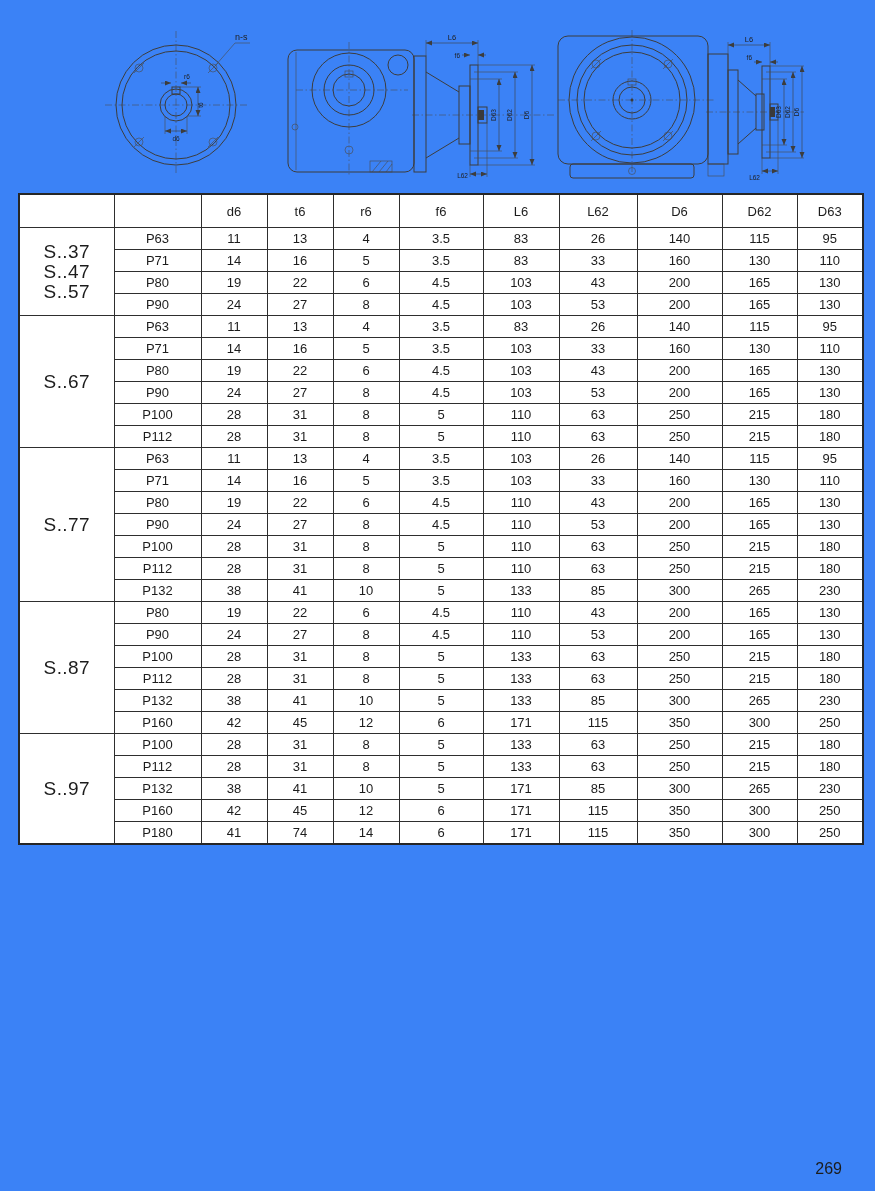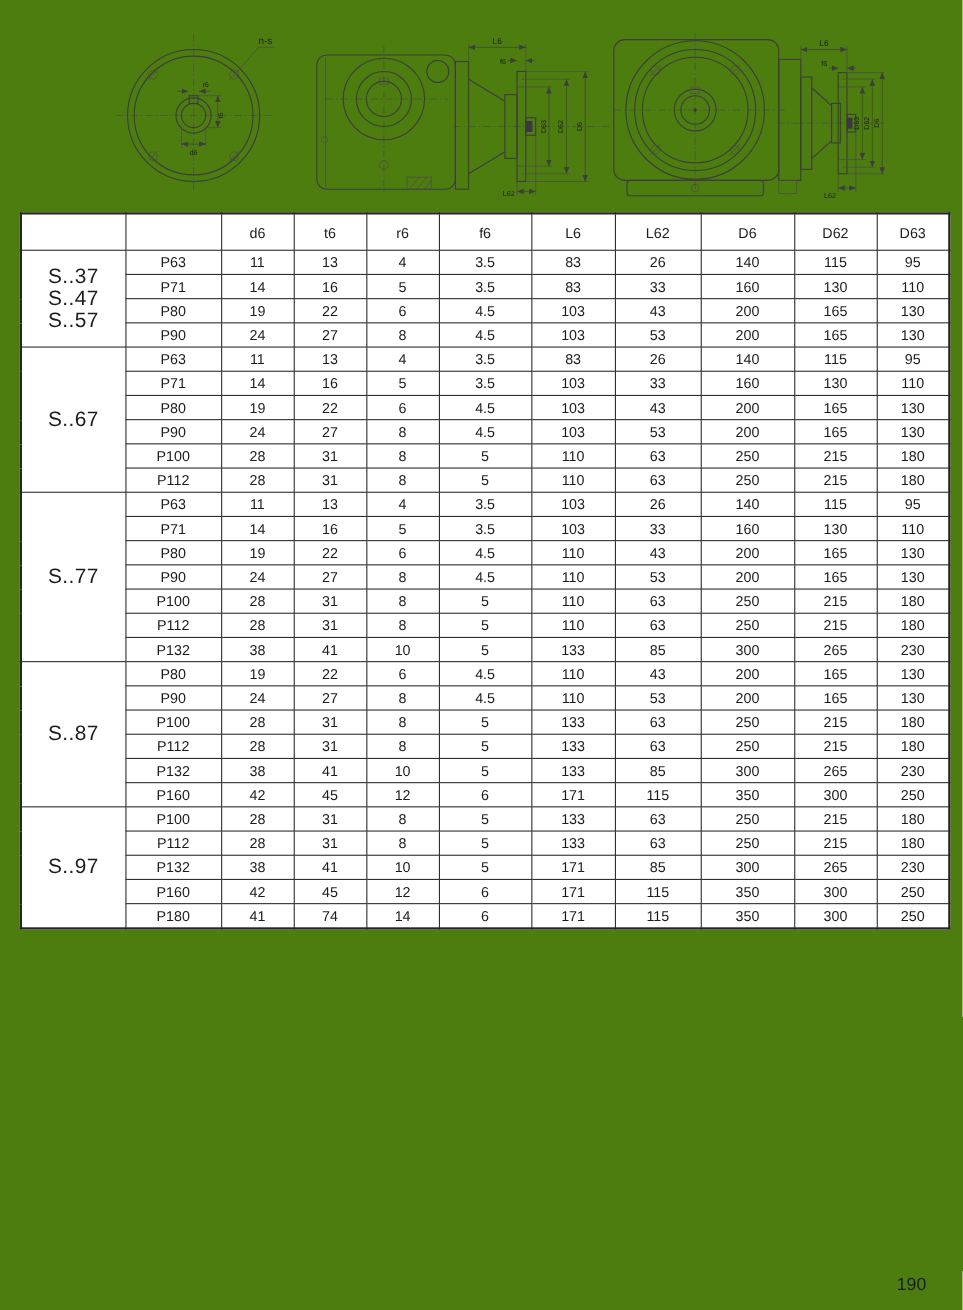--- a/index.html
+++ b/index.html
@@ -4,21 +4,21 @@
 <style>
   html,body { margin:0; padding:0; }
   body {
     width:875px; height:1191px;
     background:#fdfdfd;
     font-family:"Liberation Sans", sans-serif;
     color:#1e1e1e;
     position:relative;
     overflow:hidden;
   }
-  .page { position:absolute; inset:0; background:#4d7c0f; }
+  .page { position:absolute; inset:0; background:#3b82f6; }
 
   
   .drawings { position:absolute; left:0; top:0; width:875px; height:190px; }
   .drawings svg { position:absolute; }
   svg .ln   { fill:none; stroke:#3d3d3d; stroke-width:1; }
   svg .thin { fill:none; stroke:#4a4a4a; stroke-width:0.6; }
   svg .cl   { fill:none; stroke:#4a4a4a; stroke-width:0.55; stroke-dasharray:7 2.5 1.5 2.5; }
   svg .dim  { fill:none; stroke:#3d3d3d; stroke-width:0.6; }
   svg .dk   { fill:#3a3a3a; stroke:none; }
   svg text.lbl {
@@ -626,14 +626,14 @@
           <td>6</td>
           <td>171</td>
           <td>115</td>
           <td>350</td>
           <td>300</td>
           <td>250</td>
         </tr>
       </tbody>
   </table>
 
-  <div class="page-number">190</div>
+  <div class="page-number">269</div>
 </div>
 
 </body></html>

